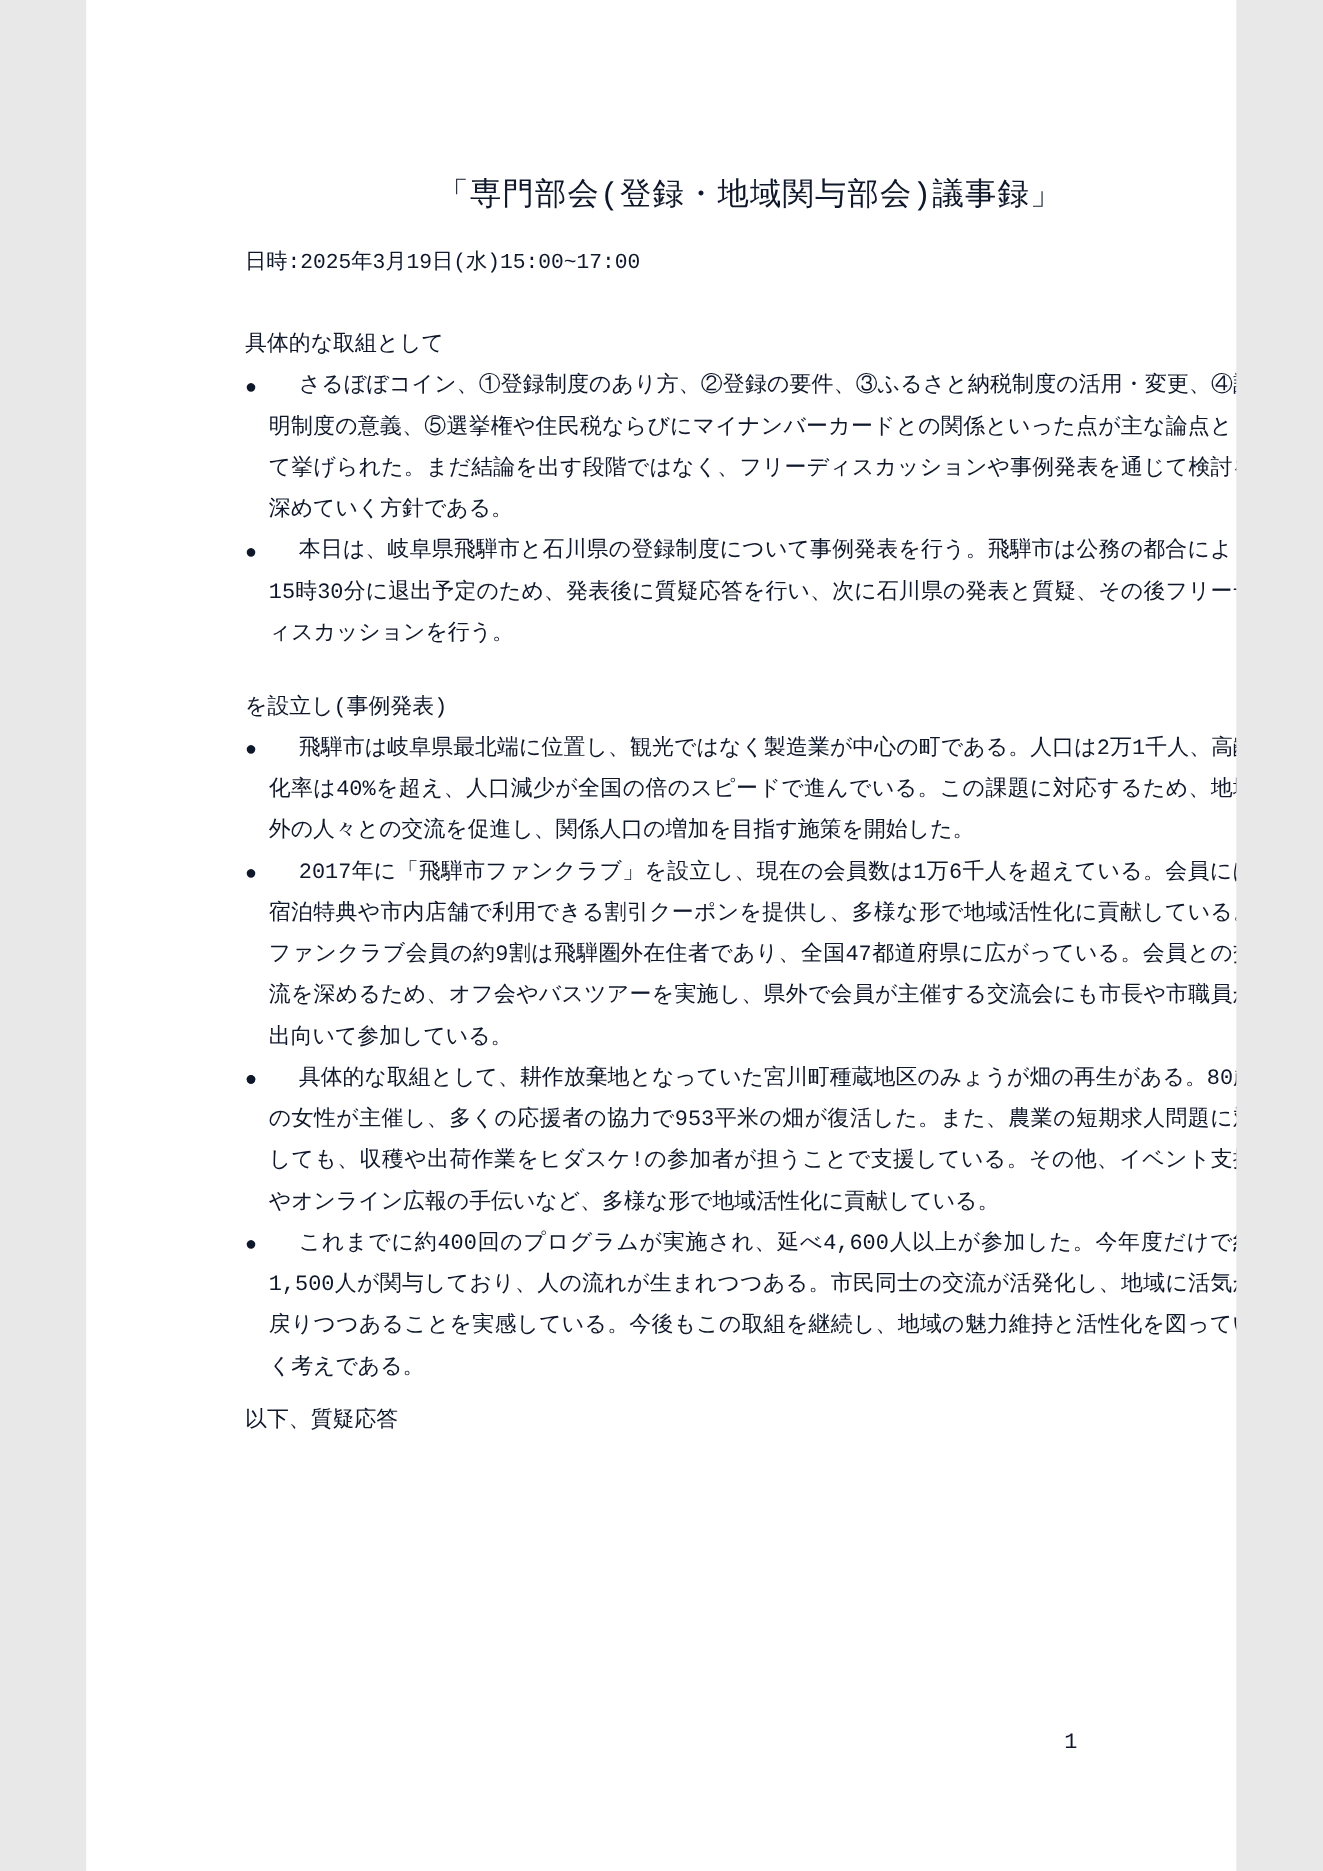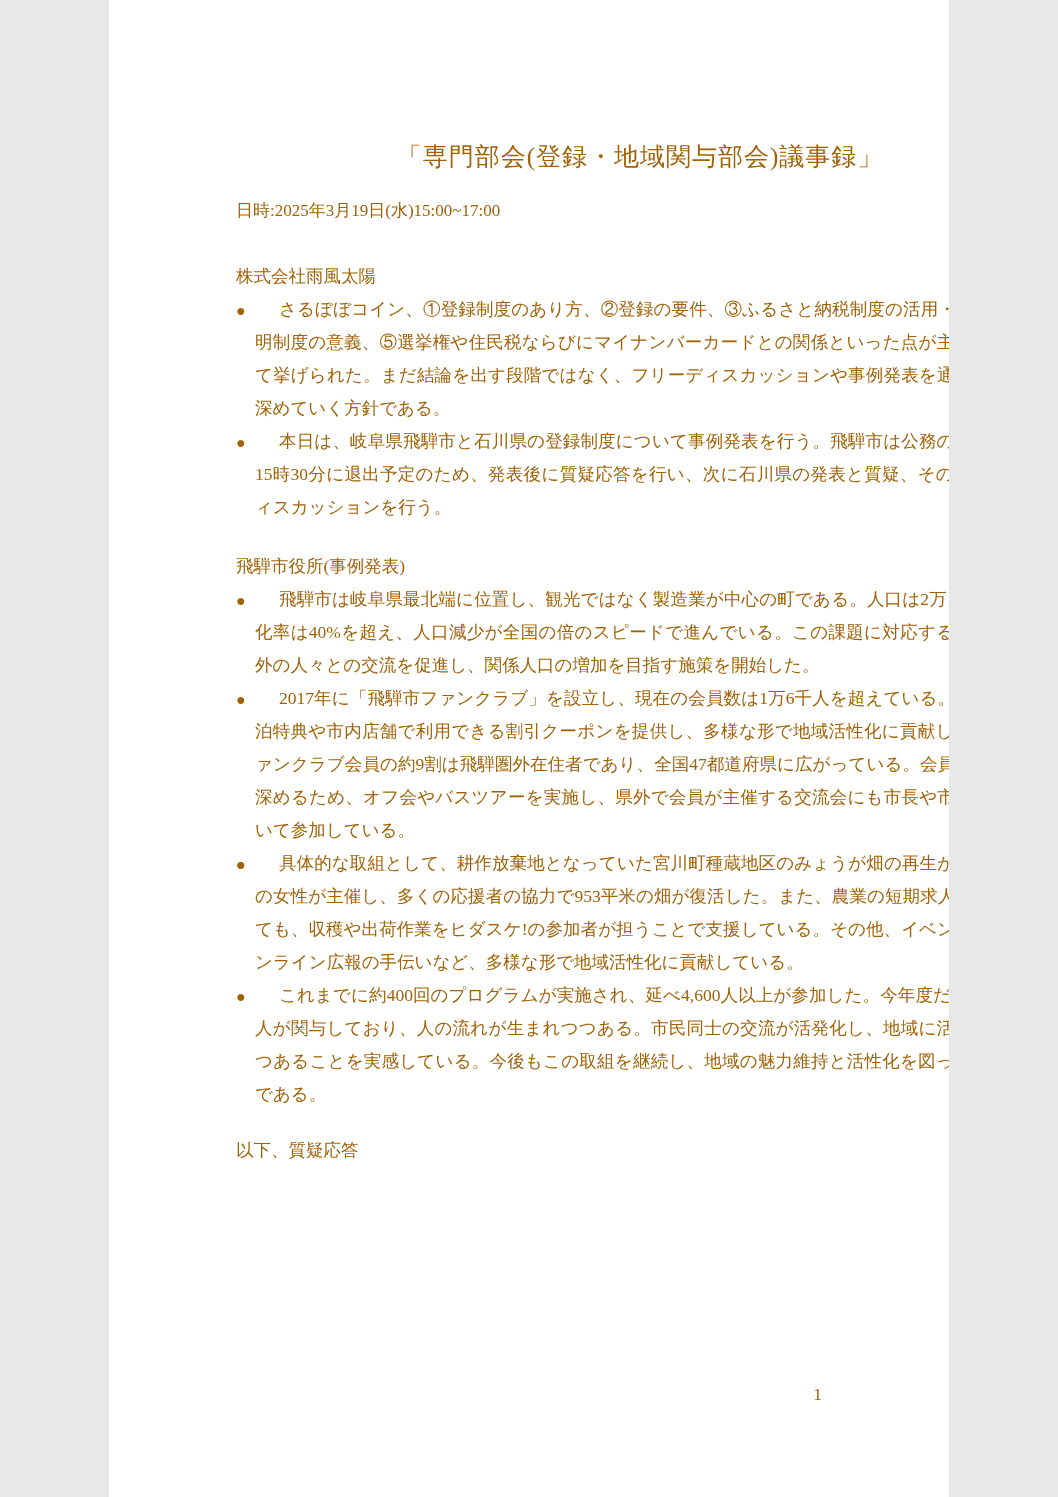--- a/index.html
+++ b/index.html
@@ -1,23 +1,23 @@
 <!DOCTYPE html>
 <html lang="ja"><head>
 <meta charset="utf-8">
 <style>
   html, body { margin: 0; padding: 0; background: #e8e8e8; }
   .page {
     position: relative;
-    width: 840px;
+    width: 920px;
     height: 1497px;
     margin: 0 auto;
     background: #ffffff;
-    color: #a16207;
-    font-family: Liberation Serif, serif;
+    color: #0f172a;
+    font-family: Liberation Mono, monospace;
     overflow: hidden;
   }
   .content {
     position: absolute;
     left: 127px;
     top: 0;
     width: 808px;
   }
   .doc-title {
     margin: 138px 0 0 0;
@@ -37,21 +37,21 @@
   .venue-label { letter-spacing: 5px; }
   .venue-value { letter-spacing: 40px; margin-right: -40px; }
   .heading {
     margin: 0;
     font-size: 17.5px;
     line-height: 33px;
     font-weight: normal;
   }
   .heading.first { margin-top: 34px; }
   .heading.later { margin-top: 26px; }
-  .closing { margin-top: 23px; }
+  .closing { margin-top: 10px; }
   .bullet {
     position: relative;
     margin: 0;
     padding-left: 19px;
     text-indent: 24px;
     font-size: 17.5px;
     line-height: 33px;
     text-align: justify;
     text-justify: inter-character;
   }
@@ -77,27 +77,27 @@
 <div class="page">
   <div class="content">
 
     <h1 class="doc-title">「専門部会(登録・地域関与部会)議事録」</h1>
 
     <div class="meta">
       <div class="meta-line"><span>日時:</span><span>2025年3月19日(水)15:00~17:00</span></div>
     </div>
 
     <div class="section">
-      <p class="heading first">株式会社雨風太陽</p>
+      <p class="heading first">具体的な取組として</p>
       <p class="bullet"><span class="marker">●</span><span>さるぼぼコイン、①登録制度のあり方、②登録の要件、③ふるさと納税制度の活用・変更、④証明制度の意義、⑤選挙権や住民税ならびにマイナンバーカードとの関係といった点が主な論点として挙げられた。まだ結論を出す段階ではなく、フリーディスカッションや事例発表を通じて検討を深めていく方針である。</span></p>
       <p class="bullet"><span class="marker">●</span><span>本日は、岐阜県飛騨市と石川県の登録制度について事例発表を行う。飛騨市は公務の都合により15時30分に退出予定のため、発表後に質疑応答を行い、次に石川県の発表と質疑、その後フリーディスカッションを行う。</span></p>
     </div>
 
     <div class="section">
-      <p class="heading later">飛騨市役所(事例発表)</p>
+      <p class="heading later">を設立し(事例発表)</p>
       <p class="bullet"><span class="marker">●</span><span>飛騨市は岐阜県最北端に位置し、観光ではなく製造業が中心の町である。人口は2万1千人、高齢化率は40%を超え、人口減少が全国の倍のスピードで進んでいる。この課題に対応するため、地域外の人々との交流を促進し、関係人口の増加を目指す施策を開始した。</span></p>
       <p class="bullet"><span class="marker">●</span><span>2017年に「飛騨市ファンクラブ」を設立し、現在の会員数は1万6千人を超えている。会員には宿泊特典や市内店舗で利用できる割引クーポンを提供し、多様な形で地域活性化に貢献している。ファンクラブ会員の約9割は飛騨圏外在住者であり、全国47都道府県に広がっている。会員との交流を深めるため、オフ会やバスツアーを実施し、県外で会員が主催する交流会にも市長や市職員が出向いて参加している。</span></p>
       <p class="bullet"><span class="marker">●</span></p>
       <p class="bullet"><span class="marker">●</span><span>具体的な取組として、耕作放棄地となっていた宮川町種蔵地区のみょうが畑の再生がある。80歳の女性が主催し、多くの応援者の協力で953平米の畑が復活した。また、農業の短期求人問題に対しても、収穫や出荷作業をヒダスケ!の参加者が担うことで支援している。その他、イベント支援やオンライン広報の手伝いなど、多様な形で地域活性化に貢献している。</span></p>
       <p class="bullet"><span class="marker">●</span><span>これまでに約400回のプログラムが実施され、延べ4,600人以上が参加した。今年度だけで約1,500人が関与しており、人の流れが生まれつつある。市民同士の交流が活発化し、地域に活気が戻りつつあることを実感している。今後もこの取組を継続し、地域の魅力維持と活性化を図っていく考えである。</span></p>
     </div>
 
     <p class="heading closing">以下、質疑応答</p>
 
   </div>

